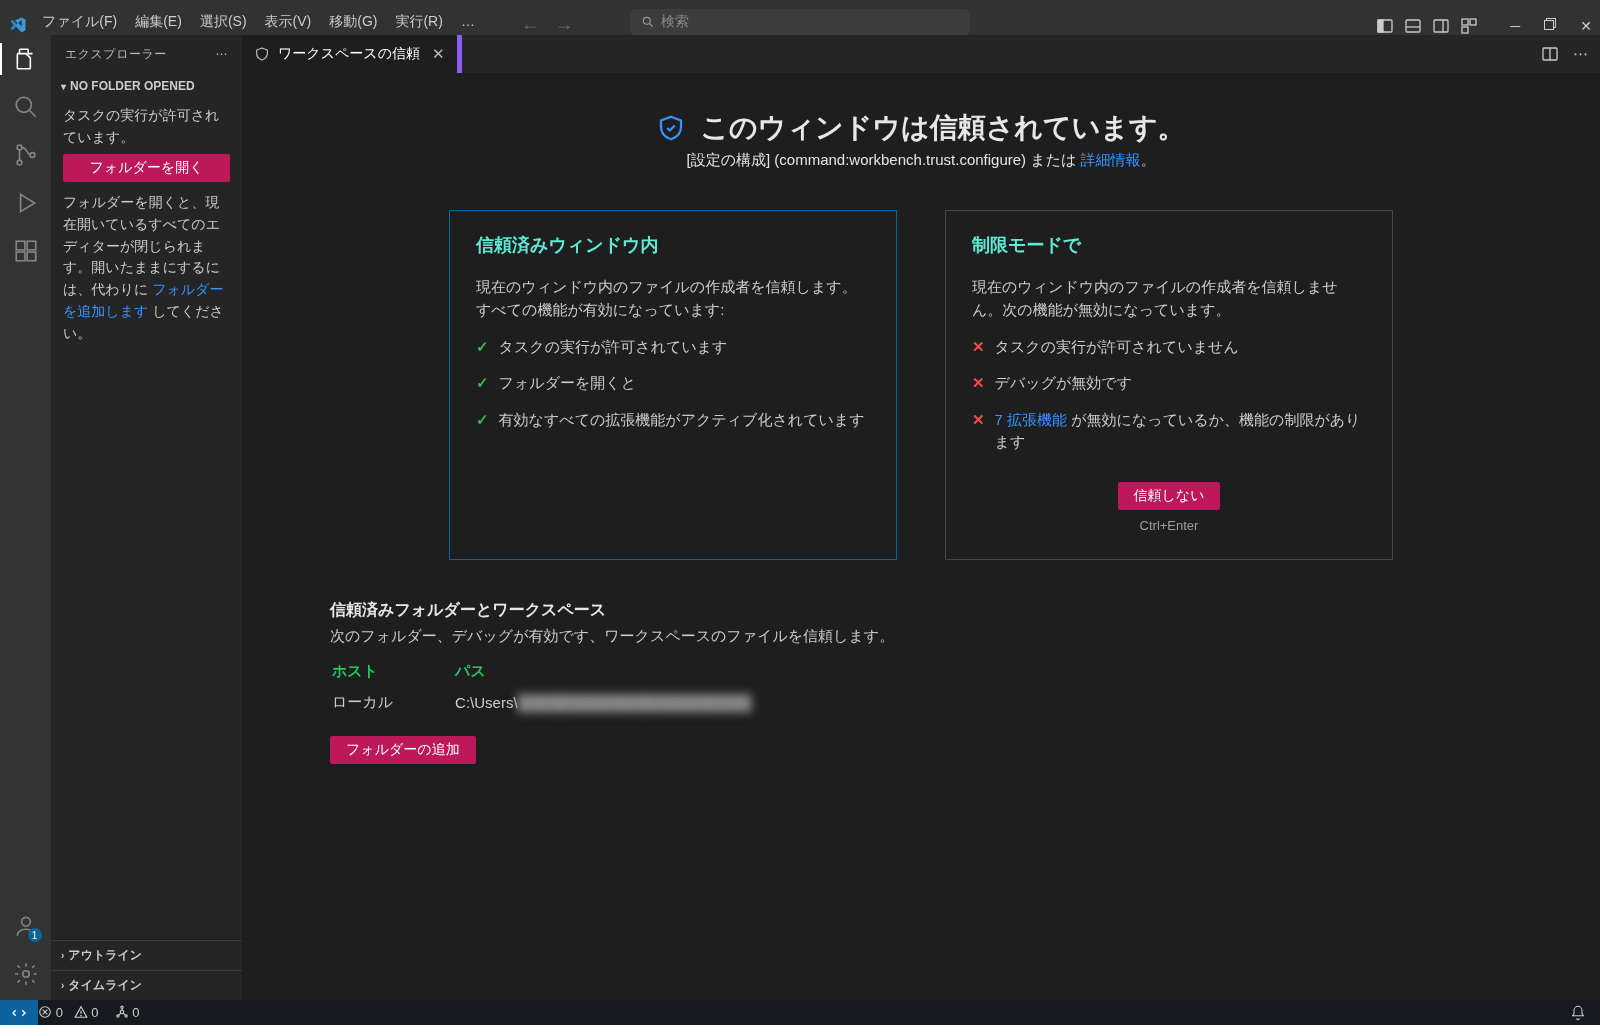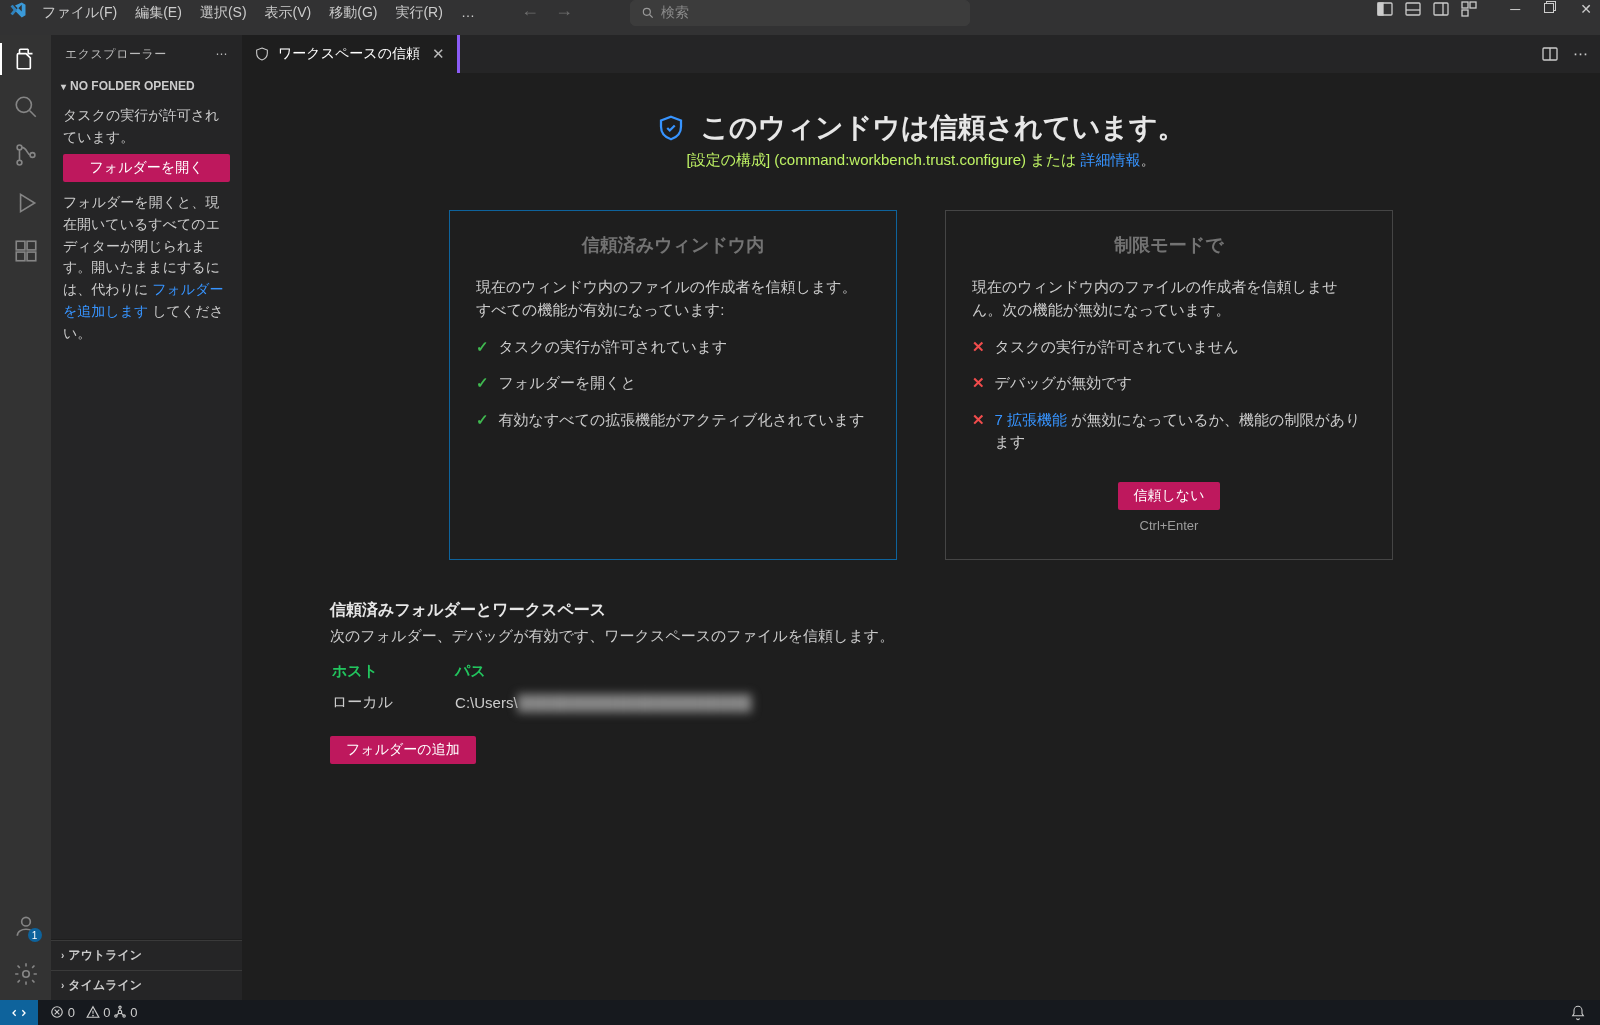--- a/index.html
+++ b/index.html
@@ -10,21 +10,21 @@
     background: #1e1e1e;
     color: #cccccc;
     display: flex;
     flex-direction: column;
   }
   
   .titlebar {
     height: 35px;
     background: #323233;
     display: flex;
-    align-items: flex-start;
+    align-items: flex-end;
     padding: 0 8px;
     gap: 6px;
     color: #cccccc;
     font-size: 14px;
   }
   .titlebar .logo { width: 20px; height: 20px; display:flex; align-items:center; justify-content:center; }
   .titlebar .menu { display: flex; gap: 2px; }
   .titlebar .menu-item { padding: 4px 8px; cursor: default; border-radius:3px; }
   .titlebar .nav-arrows { display:flex; gap:16px; margin-left:32px; color:#6e6e6e; font-size:18px;}
   .titlebar .search {
@@ -91,43 +91,43 @@
   
   .editor {
     flex:1; display:flex; flex-direction:column; background:#1e1e1e; min-width:0;
   }
   .tabbar {
     height: 38px; background:#252526; display:flex; align-items:stretch;
   }
   .tab {
     display:flex; align-items:center; gap:8px; padding:0 12px;
     background:#1e1e1e; color:#ffffff; font-size:14px;
-    border-right:3px solid #8b5cf6;
+    border-right:5px solid #8b5cf6;
   }
   .tab .close { color:#bbbbbb; font-size:15px; margin-left:4px;}
   .tabbar-right { margin-left:auto; display:flex; align-items:center; gap:14px; padding-right:12px; color:#cccccc;}
 
   .editor-content {
     flex:1; overflow:auto; padding: 36px 40px 40px 40px; display:flex; flex-direction:column; align-items:center;
   }
 
   .trust-head { text-align:center; }
   .trust-head h1 { font-size:28px; font-weight:600; color:#e7e7e7; display:flex; align-items:center; justify-content:center; gap:14px;}
   .trust-head .sub { margin-top:18px; font-size:15px; color:#cccccc; }
   .trust-head .sub2 { margin-top:4px; font-size:15px; color:#cccccc;}
-  .trust-head .sub2 .cmd { color:#bef264; }
+  .trust-head .sub2 .cmd { color:#e5e5e5; }
 
   .cards { display:flex; gap:48px; margin-top:40px; }
   .card {
     width: 448px; min-height: 346px;
     border:1px solid #454545; padding: 22px 26px 26px 26px;
     background:#1e1e1e;
   }
   .card.active { border:1px solid #0e639c; }
-  .card h2 { font-size:18px; font-weight:600; text-align:center; color:#737373; }
+  .card h2 { font-size:18px; font-weight:600; color:#5eead4; }
   .card .desc { margin-top:18px; font-size:15px; line-height:1.55; color:#cccccc;}
   .feat-list { list-style:none; margin-top:14px; display:flex; flex-direction:column; gap:14px; font-size:15px;}
   .feat-list li { display:flex; gap:10px; align-items:flex-start; line-height:1.5;}
   .check { color:#3fb950; font-weight:700; }
   .cross { color:#f14c4c; font-weight:700; }
   .muted-kbd { color:#9d9d9d; font-size:13px; text-align:center; margin-top:8px;}
   .card .actions { text-align:center; margin-top:28px; }
 
   .folders-section { align-self:flex-start; margin-left: 48px; margin-top:40px; width: 860px;}
   .folders-section h3 { font-size:16px; font-weight:700; color:#e7e7e7;}
@@ -136,21 +136,21 @@
   .folders-section th { text-align:left; font-weight:600; padding: 4px 60px 4px 0; color:#22c55e;}
   .folders-section td { padding: 6px 60px 6px 0; }
   .blur { filter: blur(5px); color:#888;}
   .folders-section .btn { margin-top:16px; }
 
   
   .statusbar {
     height: 25px; background:#16191e; display:flex; align-items:center; color:#cccccc; font-size:13px;
   }
   .statusbar .remote { width:38px; height:100%; background:#0e639c; color:#ffffff; display:flex; align-items:center; justify-content:center;}
-  .statusbar .items { display:flex; align-items:center; gap:2px; padding-left:12px;}
+  .statusbar .items { display:flex; align-items:center; gap:16px; }
   .statusbar .right { margin-left:auto; padding-right:14px; display:flex; align-items:center;}
 
   svg { display:block; }
 </style>
 </head>
 <body>
 
 <div class="titlebar">
   <span class="logo">
     <svg width="18" height="18" viewBox="0 0 24 24">

